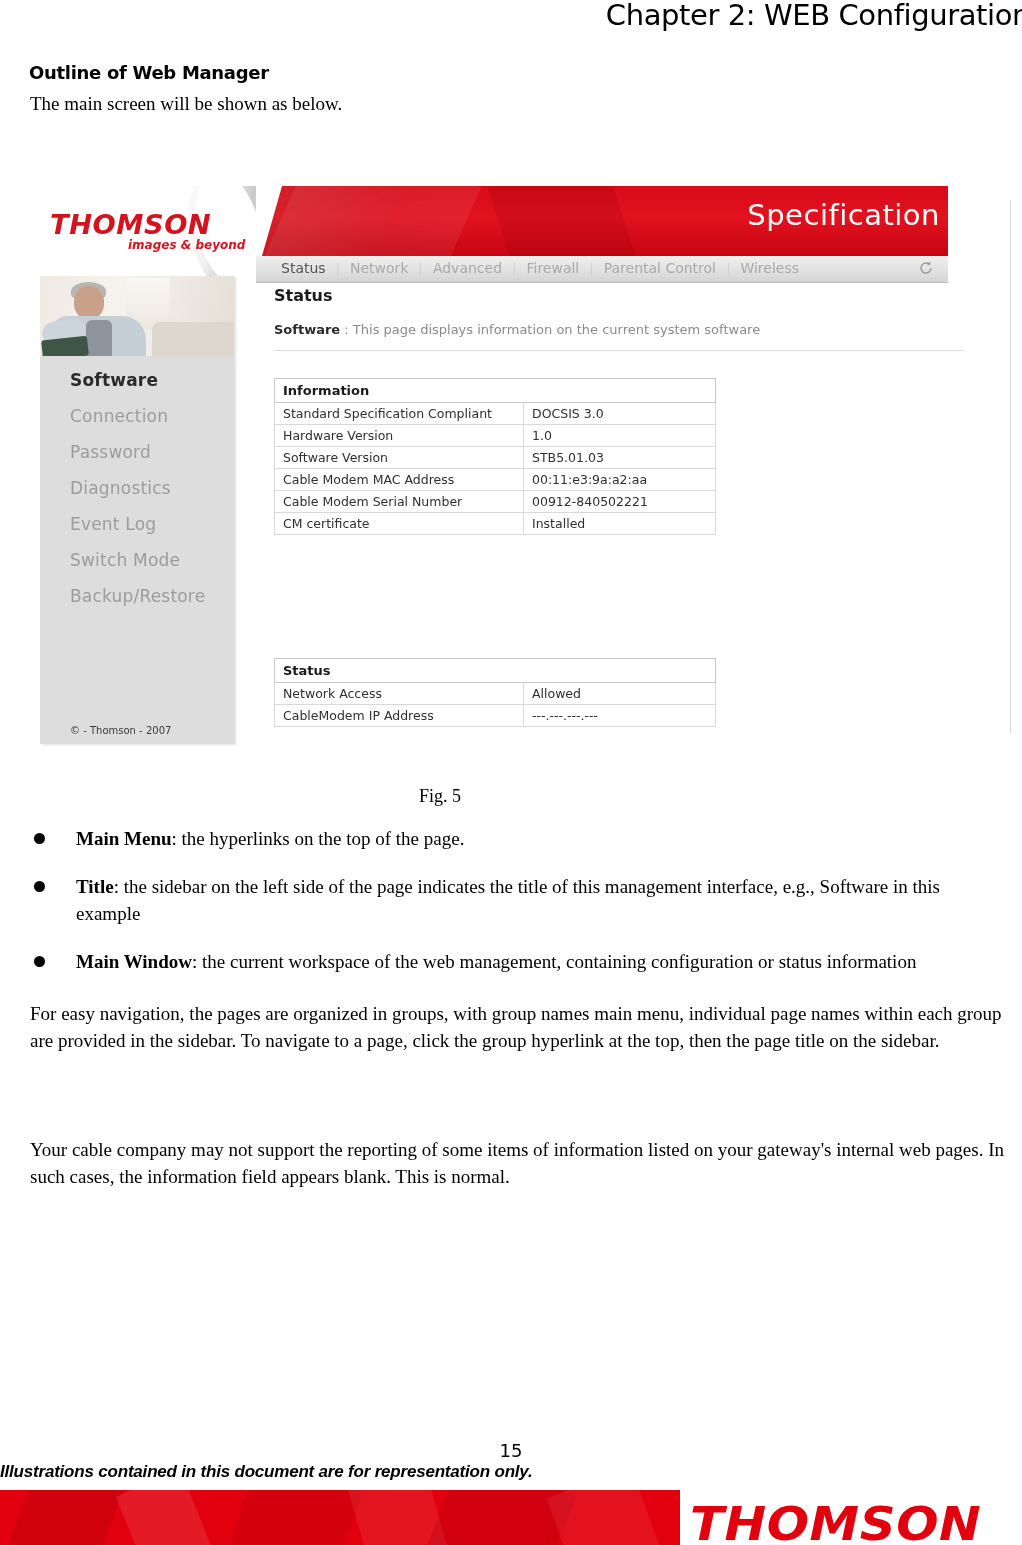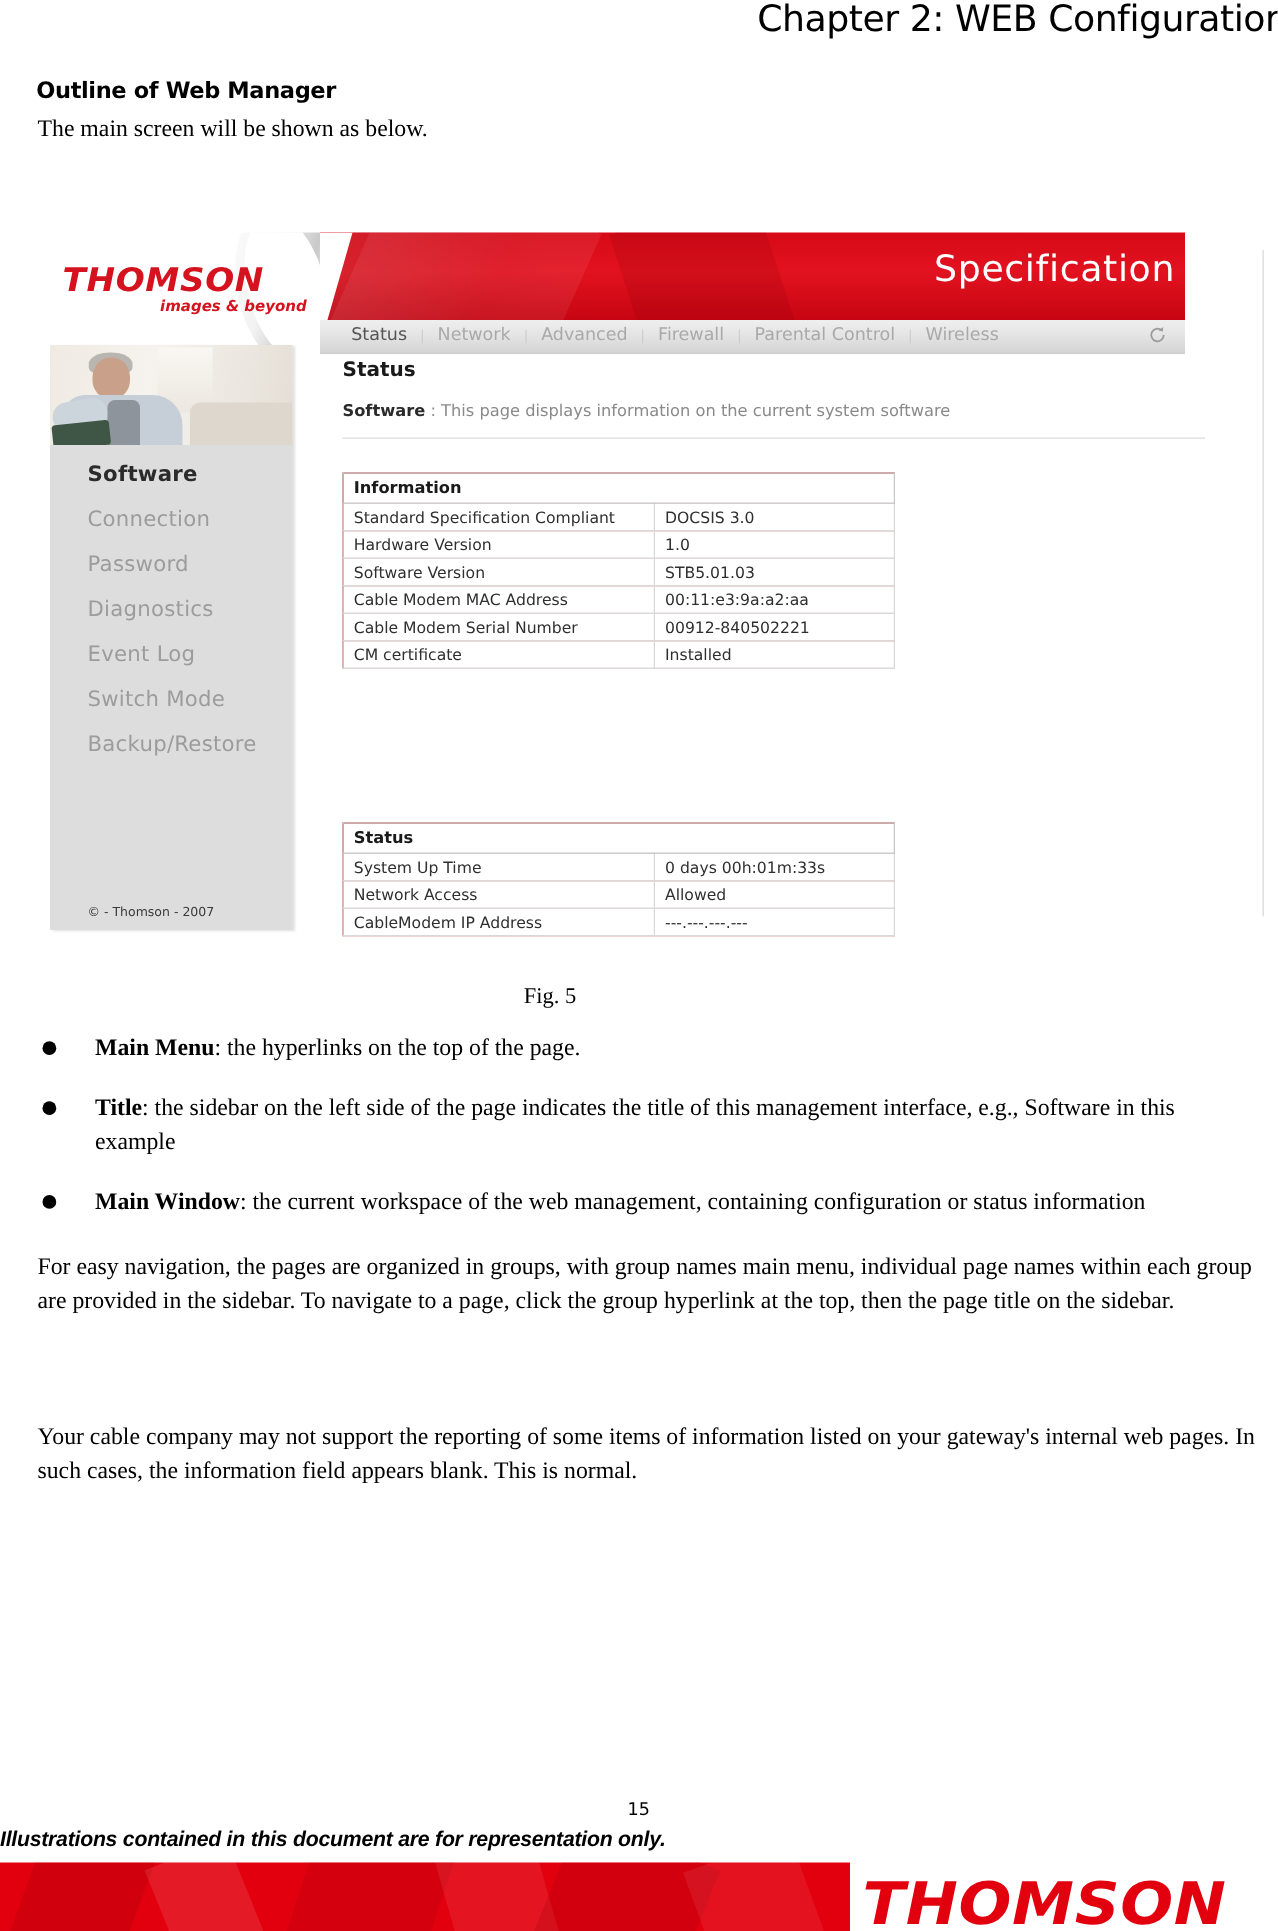--- a/index.html
+++ b/index.html
@@ -340,21 +340,21 @@
     width: 690px;
     height: 1px;
     background: #dcdcdc;
   }
 
   .ss-table {
     position: absolute;
     left: 18px;
     border-collapse: collapse;
     width: 442px;
-    background: #b91c1c;
+    background: #f97316;
     font-family: "DejaVu Sans", sans-serif;
     font-size: 12.5px;
     color: #2f2f2f;
   }
   .ss-table.tbl-info { top: 92px; }
   .ss-table.tbl-status { top: 372px; }
   .ss-table th {
     text-align: left;
     font-size: 13px;
     font-weight: bold;
@@ -417,21 +417,21 @@
   .para.p2 { top: 1136px; }
 
   
   .page-number {
     position: absolute;
     left: 0;
     top: 1440px;
     width: 1022px;
     text-align: center;
     font-family: "DejaVu Sans", sans-serif;
-    font-size: 14px;
+    font-size: 18px;
   }
   .footer-note {
     position: absolute;
     left: 0;
     top: 1462px;
     width: 894px;
     text-align: left;
     font-family: Liberation Sans, sans-serif;
     font-size: 17px;
     font-style: italic;
@@ -586,24 +586,20 @@
     </table>
 
     <table class="ss-table tbl-status">
       <thead>
         <tr>
           <th colspan="2">Status</th>
         </tr>
       </thead>
       <tbody>
         <tr>
-          <td class="k">System Up Time</td>
-          <td>0 days 00h:01m:33s</td>
-        </tr>
-        <tr>
           <td class="k">Network Access</td>
           <td>Allowed</td>
         </tr>
         <tr>
           <td class="k">CableModem IP Address</td>
           <td>---.---.---.---</td>
         </tr>
       </tbody>
     </table>
   </div>

